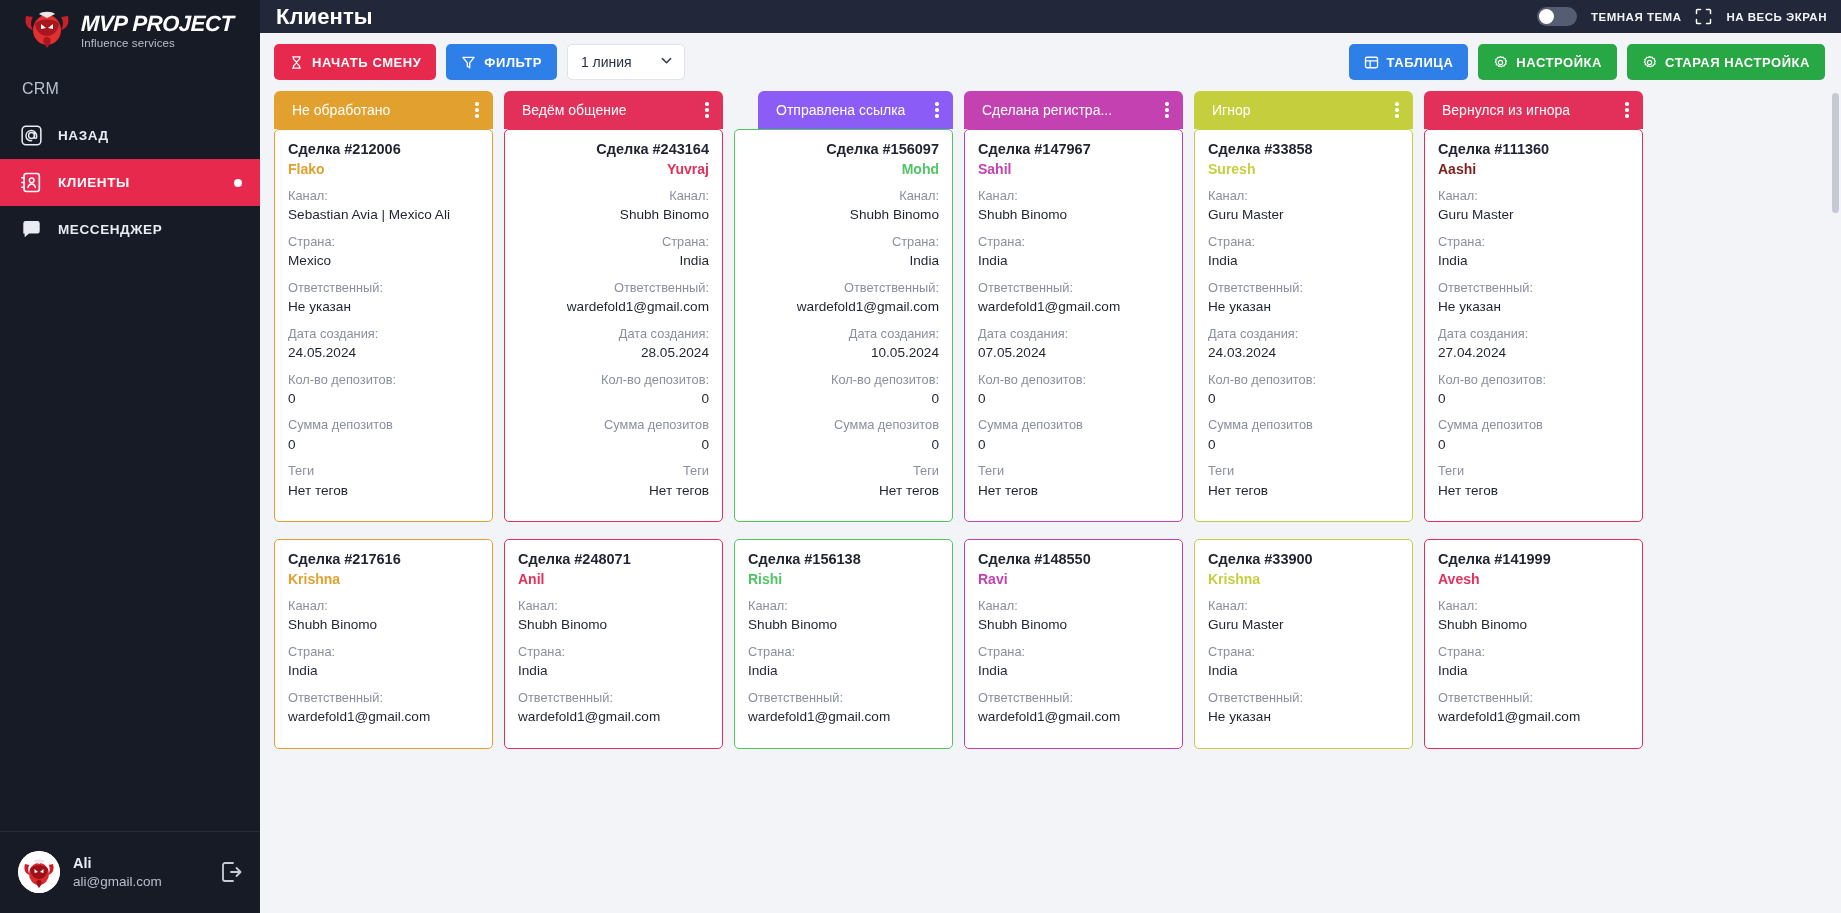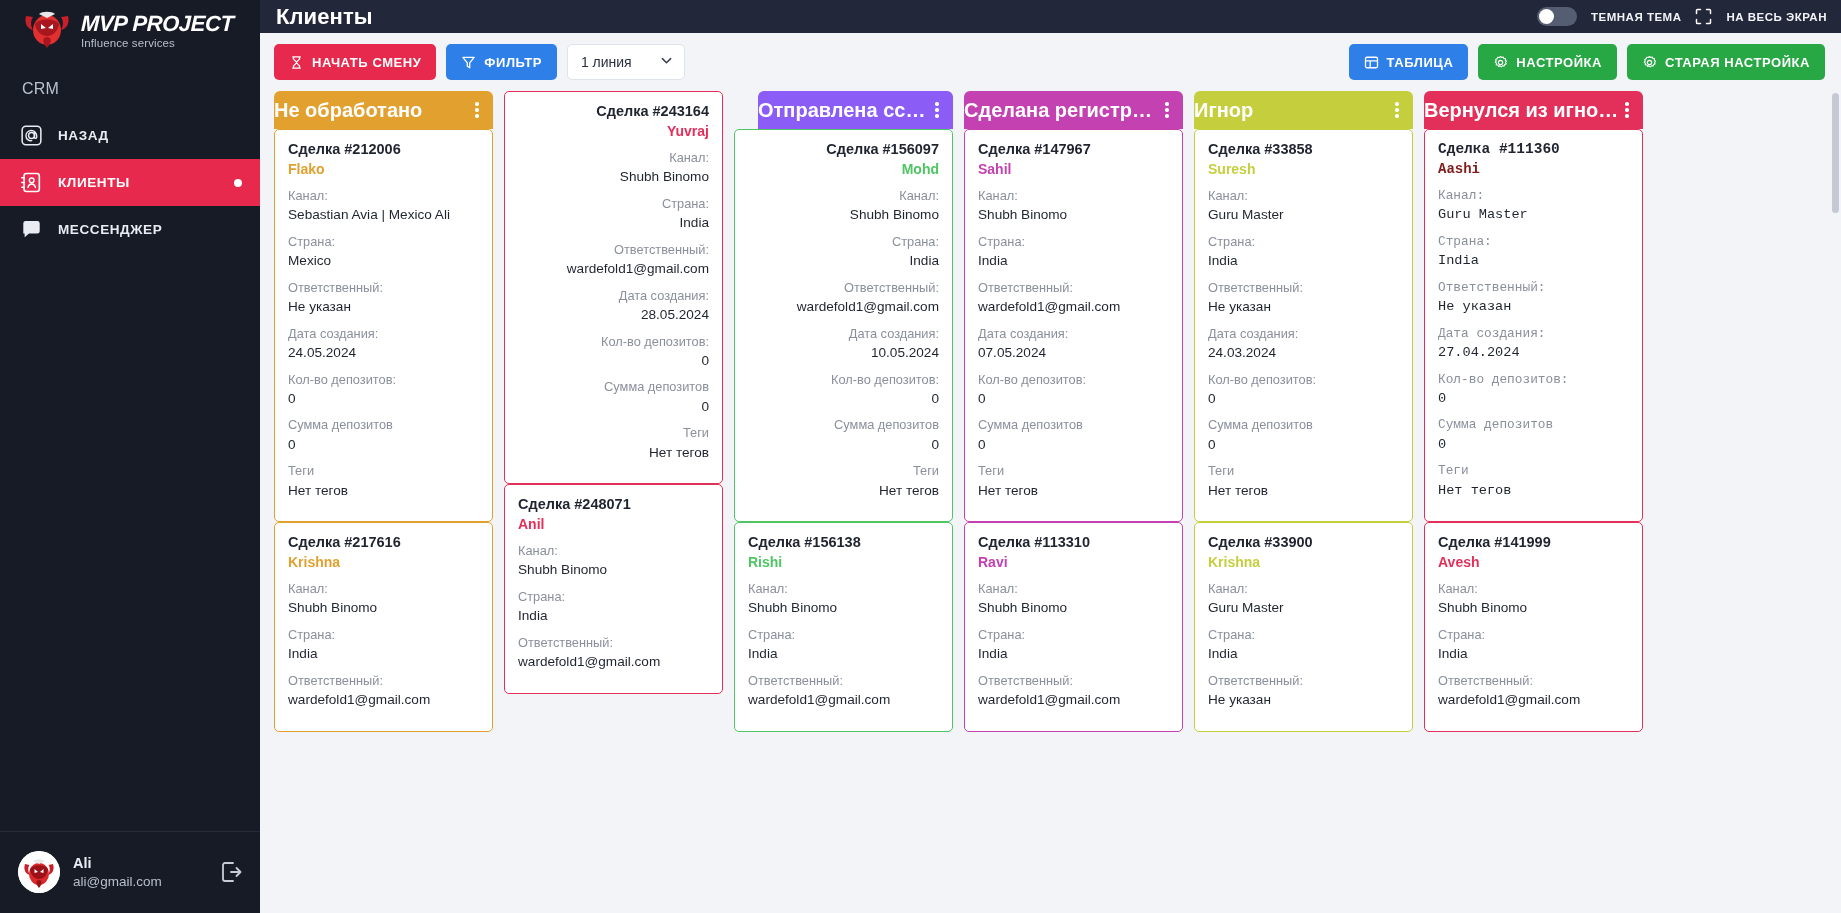--- a/index.html
+++ b/index.html
@@ -101,27 +101,27 @@
 
   
   .board {
     flex: 1 1 auto; min-height: 0; background: #f2f4f8;
     display: flex; gap: 11px; padding: 0 0 0 14px;
     overflow: hidden; position: relative;
   }
   .column { width: 219px; flex: 0 0 219px; display: flex; flex-direction: column; min-height: 0; }
   .col-head {
     height: 38px; flex: 0 0 38px; border-radius: 6px 6px 0 0;
-    display: flex; align-items: center; padding: 0 8px 0 0;
-    color: #ffffff; font-size: 20px; font-weight: 700;
+    display: flex; align-items: center; padding: 0 8px 0 18px;
+    color: #ffffff; font-size: 14px; font-weight: 400;
   }
   .col-head-title { flex: 1 1 auto; overflow: hidden; white-space: nowrap; text-overflow: ellipsis; }
   .col-menu { width: 16px; height: 18px; flex: 0 0 16px; cursor: pointer; display: flex; flex-direction: column; align-items: center; justify-content: center; gap: 2.5px; }
   .col-menu i { width: 3.5px; height: 3.5px; border-radius: 50%; background: #ffffff; display: block; }
-  .col-body { flex: 1 1 auto; min-height: 0; overflow: hidden; display: flex; flex-direction: column; gap: 0; }
+  .col-body { flex: 1 1 auto; min-height: 0; overflow: hidden; display: flex; flex-direction: column; gap: 17px; }
 
   .card {
     background: #ffffff; border: 1px solid #e2e5ec; border-radius: 5px;
     padding: 11px 13px 14px 13px; flex: 0 0 auto;
   }
   .card + .card { margin-top: 0; }
   .card-title { font-size: 14.5px; font-weight: 700; color: #1f2430; margin-bottom: 4px; }
   .card-name { font-size: 14px; font-weight: 700; margin-bottom: 9px; }
   .fld { margin-bottom: 7px; }
   .fld-label { font-size: 12.8px; color: #8a8f9c; line-height: 1.5; }
@@ -381,20 +381,28 @@
                 <div class="fld-value">India</div>
               </div>
               <div class="fld">
                 <div class="fld-label">Ответственный:</div>
                 <div class="fld-value">wardefold1@gmail.com</div>
               </div>
             </div>
           </div>
         </div>
         <div class="column">
+          <div class="col-head" style="background: rgb(227, 48, 90);">
+            <span class="col-head-title">Ведём общение</span>
+            <span class="col-menu">
+              <i></i>
+              <i></i>
+              <i></i>
+            </span>
+          </div>
           <div class="col-body">
             <div class="card" style="border-color: rgb(227, 48, 90); text-align: right;">
               <div class="card-title">Сделка #243164</div>
               <div class="card-name" style="color: rgb(227, 48, 90);">Yuvraj</div>
               <div class="fld">
                 <div class="fld-label">Канал:</div>
                 <div class="fld-value">Shubh Binomo</div>
               </div>
               <div class="fld">
                 <div class="fld-label">Страна:</div>
@@ -535,21 +543,21 @@
               <div class="fld">
                 <div class="fld-label">Сумма депозитов</div>
                 <div class="fld-value">0</div>
               </div>
               <div class="fld">
                 <div class="fld-label">Теги</div>
                 <div class="fld-value">Нет тегов</div>
               </div>
             </div>
             <div class="card" style="border-color: rgb(195, 65, 176);">
-              <div class="card-title">Сделка #113310</div>
+              <div class="card-title">Сделка #148550</div>
               <div class="card-name" style="color: rgb(195, 65, 176);">Ravi</div>
               <div class="fld">
                 <div class="fld-label">Канал:</div>
                 <div class="fld-value">Shubh Binomo</div>
               </div>
               <div class="fld">
                 <div class="fld-label">Страна:</div>
                 <div class="fld-value">India</div>
               </div>
               <div class="fld">
@@ -622,21 +630,21 @@
         <div class="column">
           <div class="col-head" style="background: rgb(227, 48, 90);">
             <span class="col-head-title">Вернулся из игнора</span>
             <span class="col-menu">
               <i></i>
               <i></i>
               <i></i>
             </span>
           </div>
           <div class="col-body">
-            <div class="card" style="border-color: rgb(227, 48, 90); font-family: Liberation Mono, monospace;">
+            <div class="card" style="border-color: rgb(227, 48, 90);">
               <div class="card-title">Сделка #111360</div>
               <div class="card-name" style="color: #7f1d1d;">Aashi</div>
               <div class="fld">
                 <div class="fld-label">Канал:</div>
                 <div class="fld-value">Guru Master</div>
               </div>
               <div class="fld">
                 <div class="fld-label">Страна:</div>
                 <div class="fld-value">India</div>
               </div>

